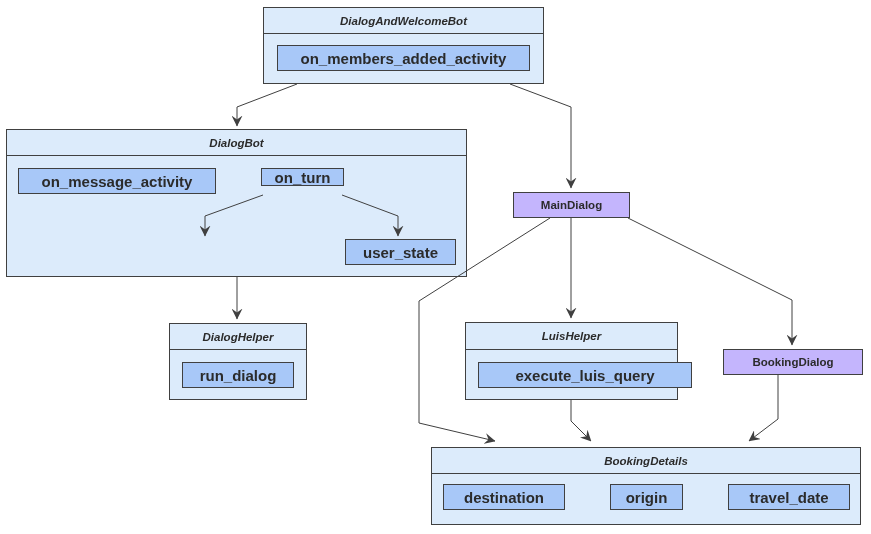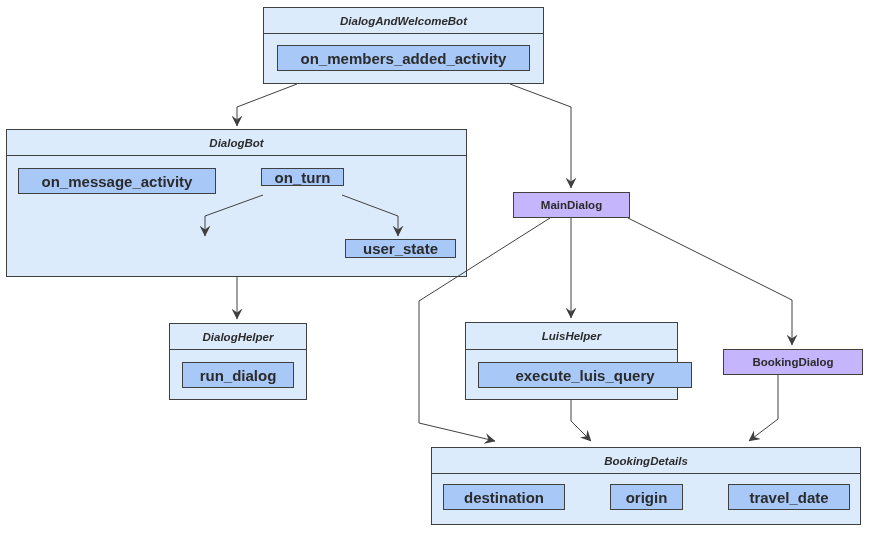--- a/index.html
+++ b/index.html
@@ -41,21 +41,21 @@
   <div class="node" style="left:263px;top:7px;width:281px;height:77px">
     <div class="hdr" style="height:26px">DialogAndWelcomeBot</div>
   </div>
   <div class="method" style="left:277px;top:45px;width:253px;height:26px">on_members_added_activity</div>
 
   <div class="node" style="left:6px;top:129px;width:461px;height:148px">
     <div class="hdr" style="height:26px">DialogBot</div>
   </div>
   <div class="method" style="left:18px;top:168px;width:198px;height:26px">on_message_activity</div>
   <div class="method" style="left:261px;top:168px;width:83px;height:18px">on_turn</div>
-  <div class="method" style="left:345px;top:239px;width:111px;height:19px">user_state</div>
+  <div class="method" style="left:345px;top:239px;width:111px;height:26px">user_state</div>
 
   <div class="leaf" style="left:513px;top:192px;width:117px;height:26px">MainDialog</div>
 
   <div class="node" style="left:169px;top:323px;width:138px;height:77px">
     <div class="hdr" style="height:26px">DialogHelper</div>
   </div>
   <div class="method" style="left:182px;top:362px;width:112px;height:26px">run_dialog</div>
 
   <div class="node" style="left:465px;top:322px;width:213px;height:78px">
     <div class="hdr" style="height:27px">LuisHelper</div>

